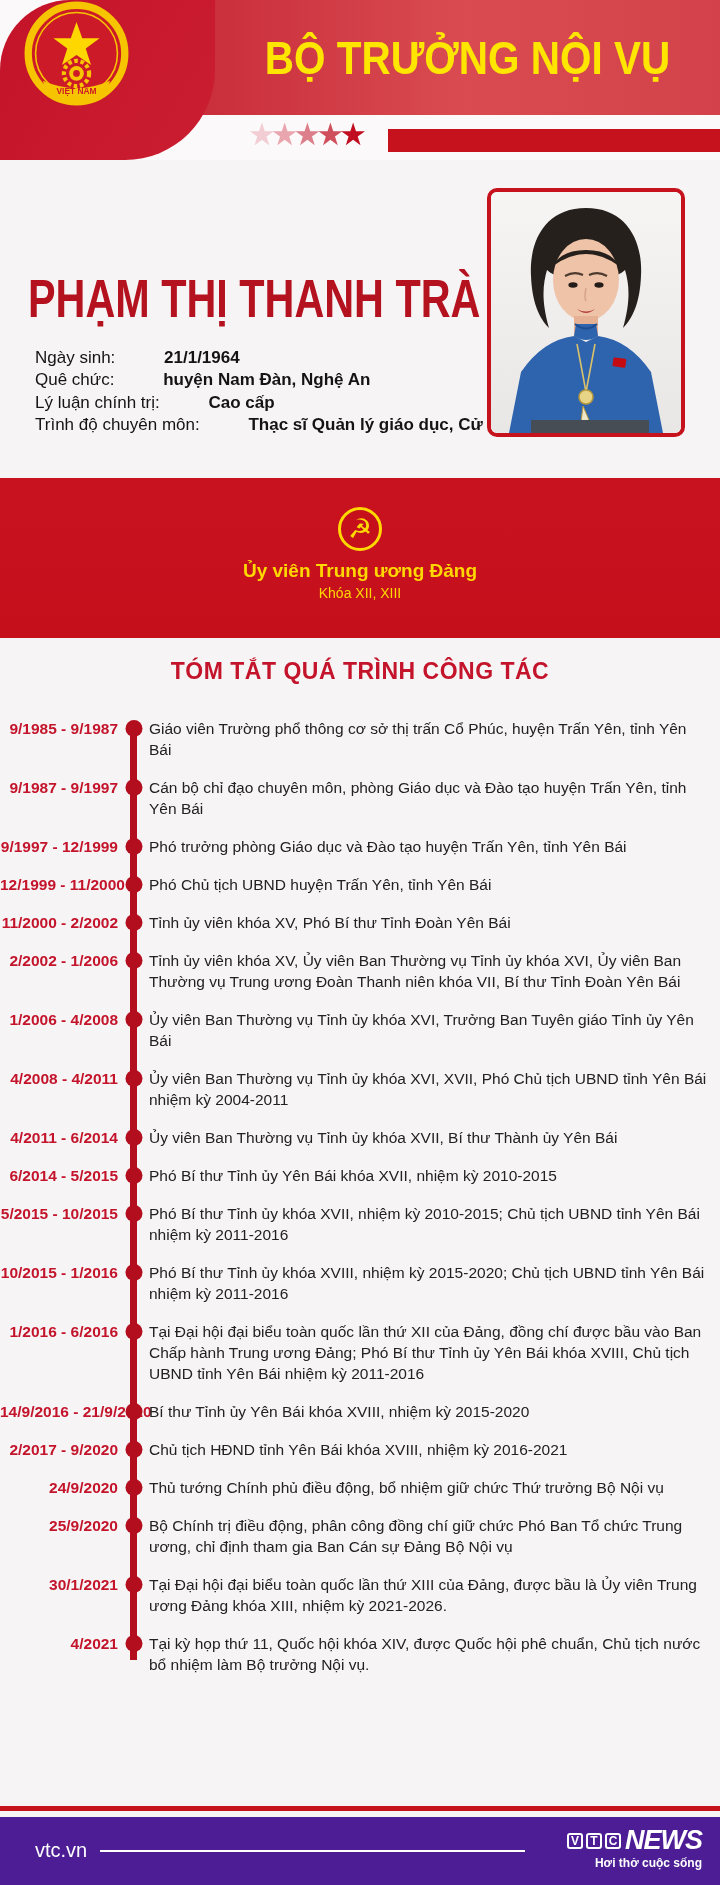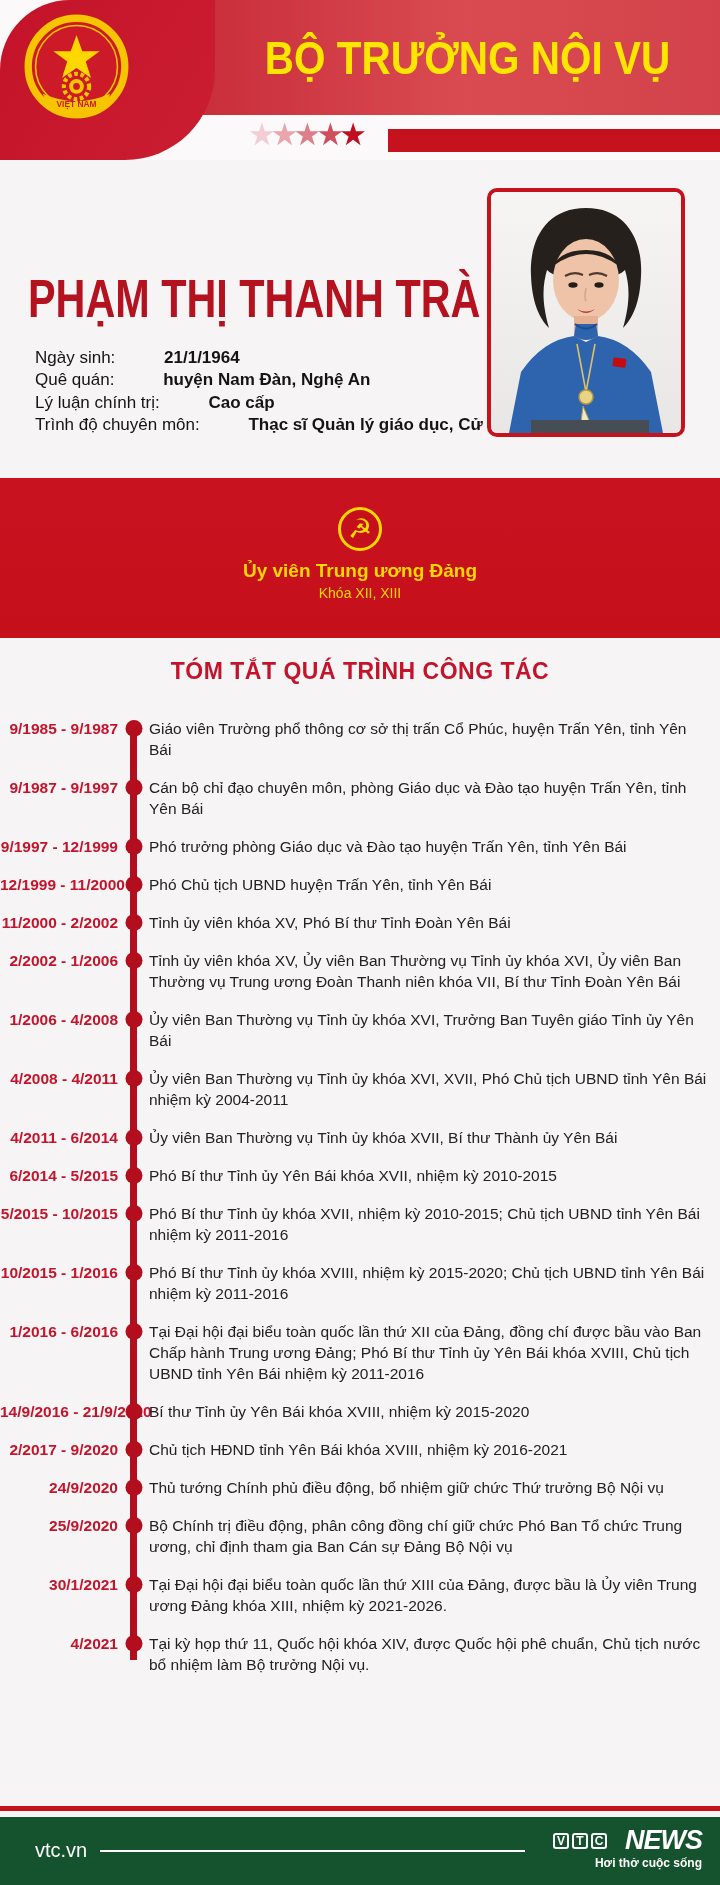--- a/index.html
+++ b/index.html
@@ -9,21 +9,21 @@
   .page { position:relative; width:720px; height:1885px; margin:0 auto;
           background:#f7f4f5; overflow:hidden; }
 
   
   .header { position:absolute; left:0; top:0; width:720px; height:160px; background:#fbf9f9; }
   .header-band { position:absolute; left:150px; top:0; width:570px; height:115px;
                  background:linear-gradient(90deg,#c62836,#d94b51 55%,#d3424a); }
   .header-panel { position:absolute; left:0; top:0; width:215px; height:160px;
                   background:linear-gradient(120deg,#c41329,#cb1e31);
                   border-radius:70px 0 90px 0; }
-  .emblem { position:absolute; left:24px; top:14px; }
+  .emblem { position:absolute; left:24px; top:1px; }
   .header-title { position:absolute; left:215px; top:0; width:505px; height:115px;
                   display:flex; align-items:center; justify-content:center;
                   font-size:46px; font-weight:bold; color:#ffe600;
                   transform:scaleX(.88); letter-spacing:0; white-space:nowrap; }
   .stars-row { position:absolute; left:248px; top:118px; font-size:31px; letter-spacing:-5px;
                line-height:34px; }
   .stars-bar { position:absolute; left:388px; top:129px; width:332px; height:23px; background:#c5121c; }
 
   
   .name { position:absolute; left:28px; top:268px; font-size:53px; font-weight:bold;
@@ -54,30 +54,30 @@
            margin-bottom:17px; }
   .t-date { font-size:15.5px; font-weight:bold; color:#c3142b; text-align:right;
             line-height:21px; white-space:nowrap; }
   .t-dotcol { position:relative; }
   .t-dot { position:absolute; left:50%; top:2px; transform:translateX(-50%);
            width:17px; height:17px; border-radius:50%; background:#b30e1e; }
   .t-text { font-size:15.5px; color:#222; line-height:21px; }
 
   
   .footer-thinline { position:absolute; left:0; top:1806px; width:720px; height:5px; background:#c5121c; }
-  .footer { position:absolute; left:0; top:1817px; width:720px; height:68px; background:#14532d; }
+  .footer { position:absolute; left:0; top:1817px; width:720px; height:68px; background:#4c1d95; }
   .footer-site { position:absolute; left:35px; top:22px; font-size:20px; color:#fff; }
   .footer-rule { position:absolute; left:100px; top:33px; width:425px; height:2px; background:#fff; }
   .vtc-logo { position:absolute; right:18px; top:10px; text-align:right; }
   .vtc-top { display:flex; align-items:center; justify-content:flex-end; }
   .vtc-box { display:inline-flex; align-items:center; justify-content:center;
              width:16px; height:16px; border:2px solid #fff; border-radius:3px;
              color:#fff; font-size:12px; font-weight:bold; margin-right:3px; }
   .vtc-news { font-size:27px; font-weight:bold; font-style:italic; color:#fff;
-              letter-spacing:-1px; margin-left:15px; line-height:27px; }
+              letter-spacing:-1px; margin-left:1px; line-height:27px; }
   .vtc-tagline { font-size:12px; font-weight:bold; color:#fff; margin-top:2px; }
 </style>
 </head>
 <body>
 
 <div class="page">
 
   <div class="header">
     <div class="header-band"></div>
     <div class="header-panel"></div>
@@ -94,21 +94,21 @@
       </svg>
     </div>
     <div class="header-title">BỘ TRƯỞNG NỘI VỤ</div>
     <div class="stars-row"><span style="color: rgb(242, 205, 211);">★</span><span style="color: rgb(234, 166, 175);">★</span><span style="color: rgb(221, 127, 138);">★</span><span style="color: rgb(207, 79, 92);">★</span><span style="color: rgb(192, 13, 31);">★</span></div>
     <div class="stars-bar"></div>
   </div>
 
   <div class="name">PHẠM THỊ THANH TRÀ</div>
   <div class="info">
       <div class="info-line"><span class="lbl">Ngày sinh: </span><span class="val">21/1/1964</span></div>
-      <div class="info-line"><span class="lbl">Quê quán: </span><span class="val">huyện Nam Đàn, Nghệ An</span></div>
+      <div class="info-line"><span class="lbl">Quê chức: </span><span class="val">huyện Nam Đàn, Nghệ An</span></div>
       <div class="info-line"><span class="lbl">Lý luận chính trị: </span><span class="val">Cao cấp</span></div>
       <div class="info-line"><span class="lbl">Trình độ chuyên môn: </span><span class="val">Thạc sĩ Quản lý giáo dục, Cử nhân Sư phạm</span></div>
     </div>
 
   <div class="photo-frame">
     <svg width="190" height="241" viewBox="0 0 190 241">
       <defs>
         <linearGradient id="bgph" x1="0" y1="0" x2="0" y2="1">
           <stop offset="0" stop-color="#f6f5f4"></stop>
             <stop offset="1" stop-color="#e9e7e6"></stop>

